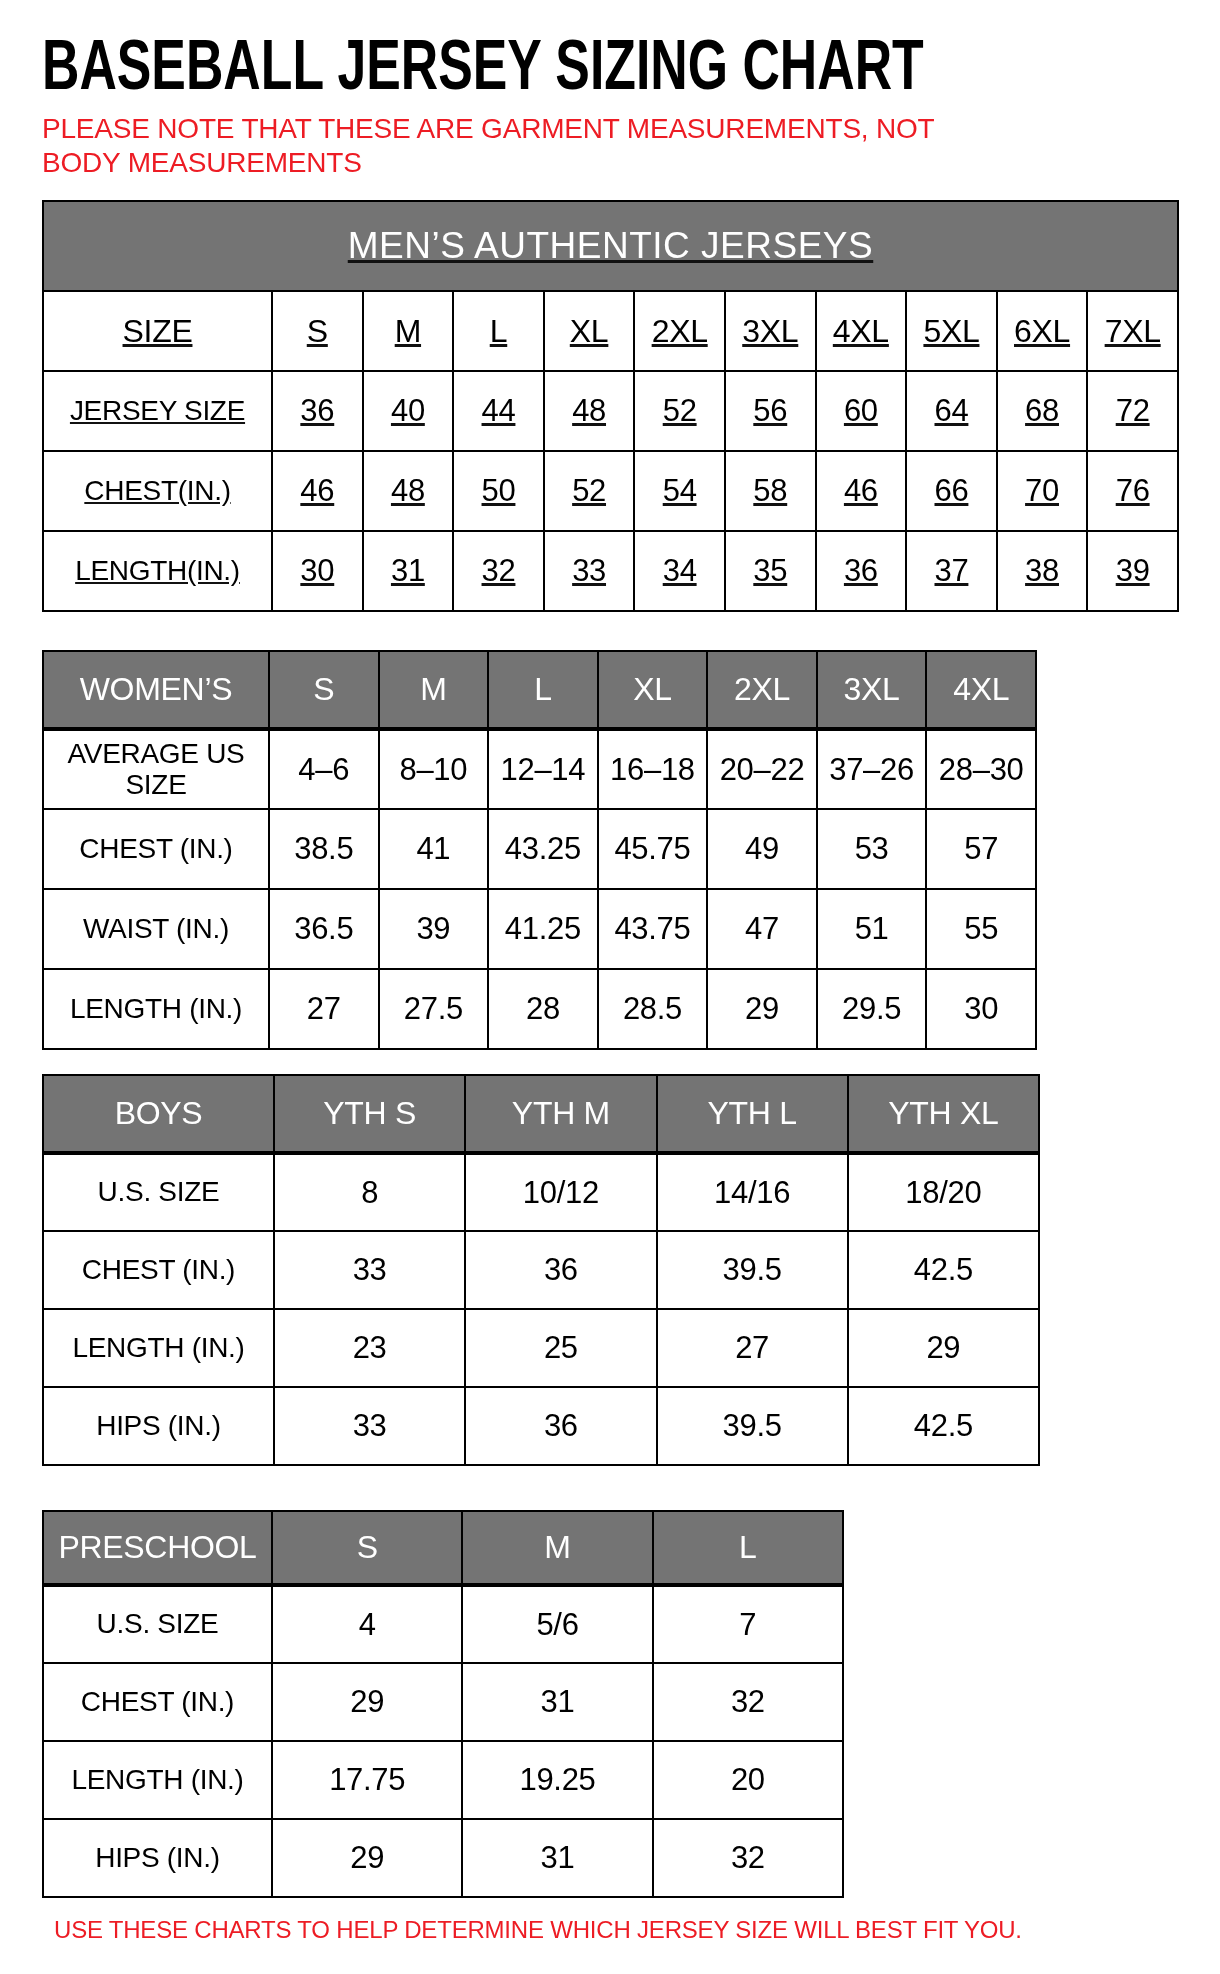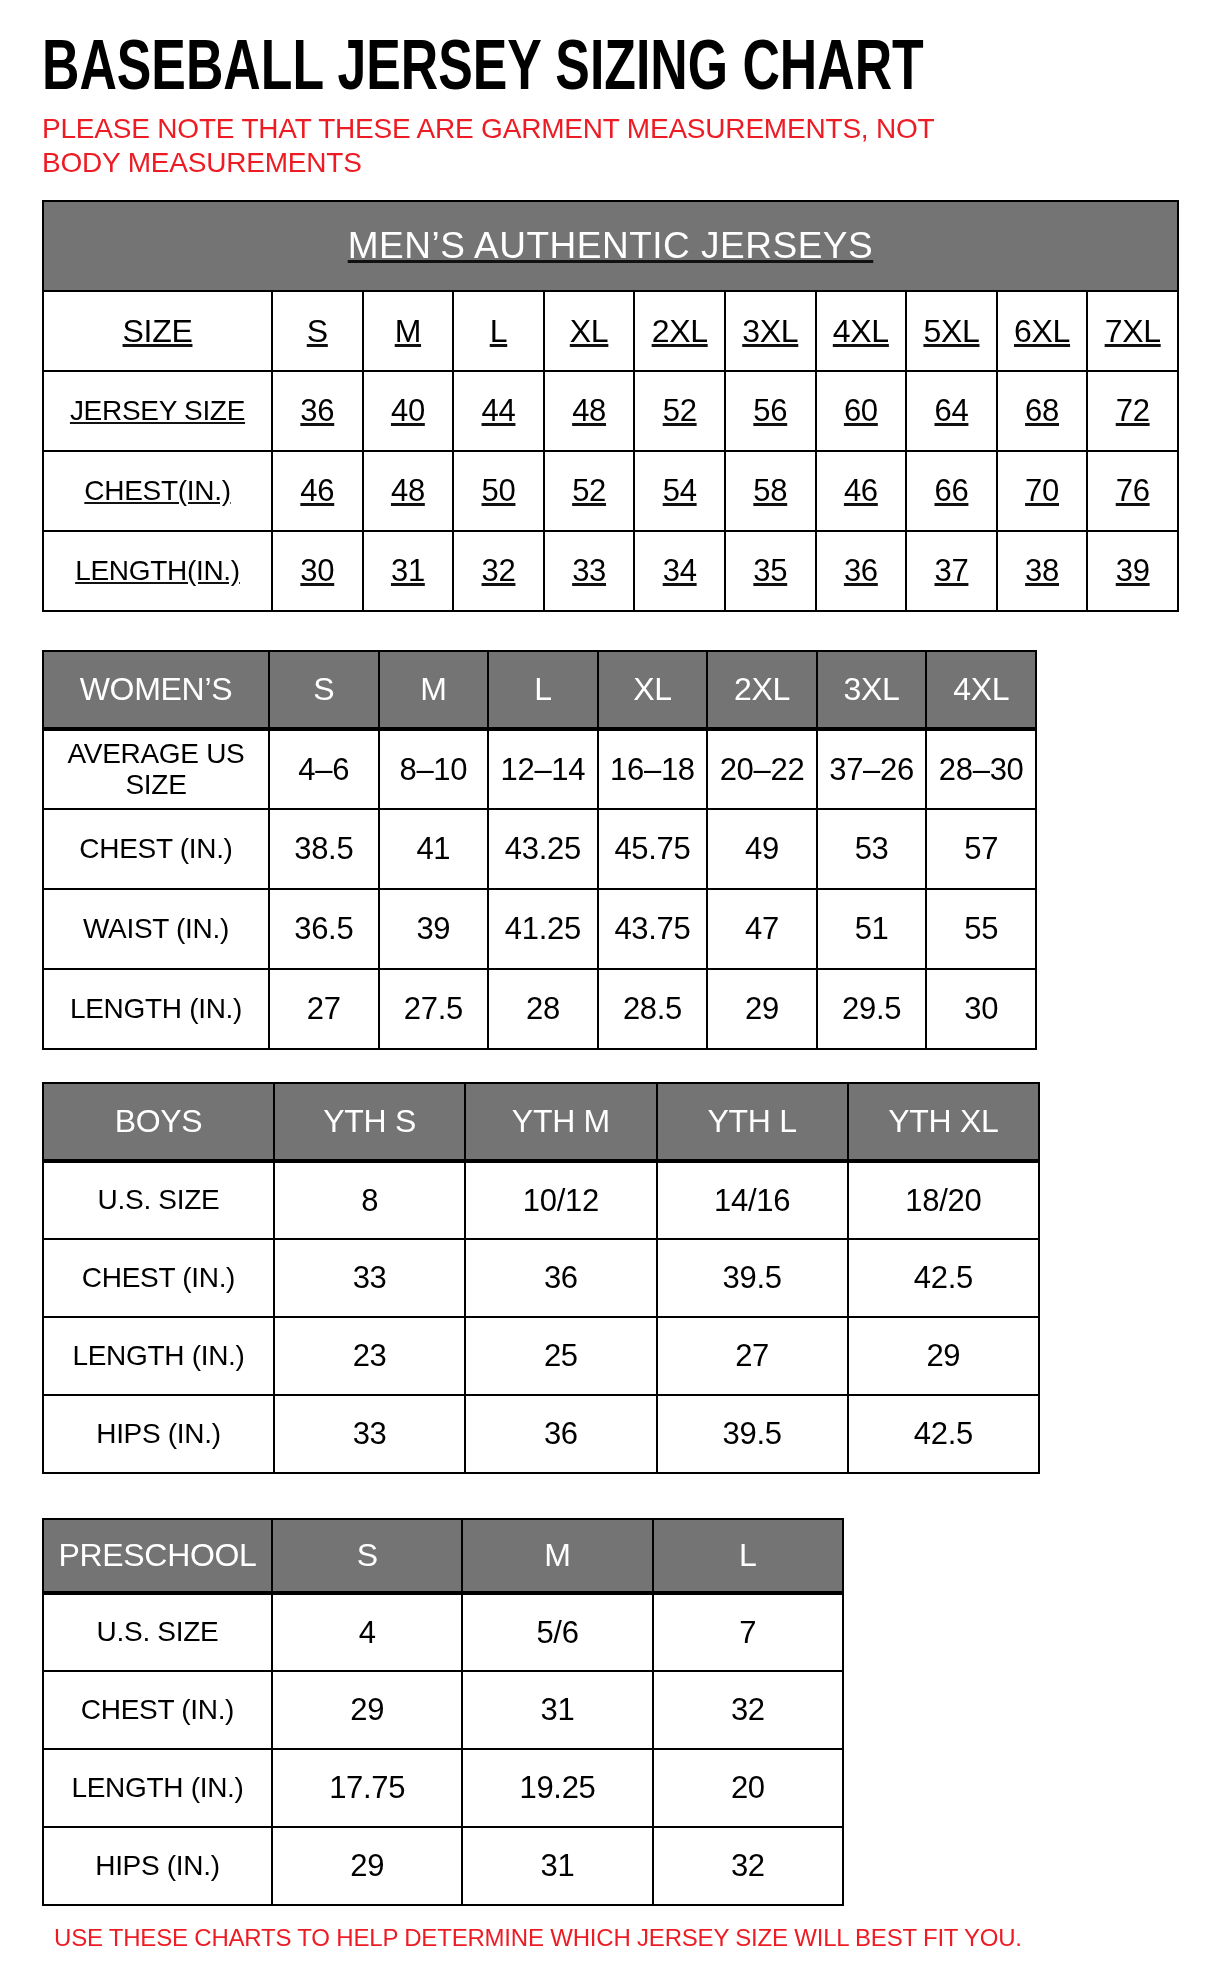--- a/index.html
+++ b/index.html
@@ -62,21 +62,21 @@
 
   table[data-table="mens"]{width:1137px;text-decoration:underline;}
   table[data-table="mens"] col.label{width:229px;}
   table[data-table="mens"] tbody tr{height:80px;}
 
   table[data-table="womens"]{width:995px;margin-top:38px;padding-left:24px;}
   table[data-table="womens"] col.label{width:226px;}
   table[data-table="womens"] tr.head-row{height:78px;}
   table[data-table="womens"] tbody tr{height:80px;}
 
-  table[data-table="boys"]{width:998px;margin-top:32px;}
+  table[data-table="boys"]{width:998px;margin-top:24px;}
   table[data-table="boys"] col.label{width:231px;}
   table[data-table="boys"] tr.head-row{height:78px;}
   table[data-table="boys"] tbody tr{height:78px;}
 
   table[data-table="preschool"]{width:802px;margin-top:44px;}
   table[data-table="preschool"] col.label{width:229px;}
   table[data-table="preschool"] tr.head-row{height:74px;padding-left:24px;}
   table[data-table="preschool"] tbody tr{height:78px;}
 
   .footer-note{

